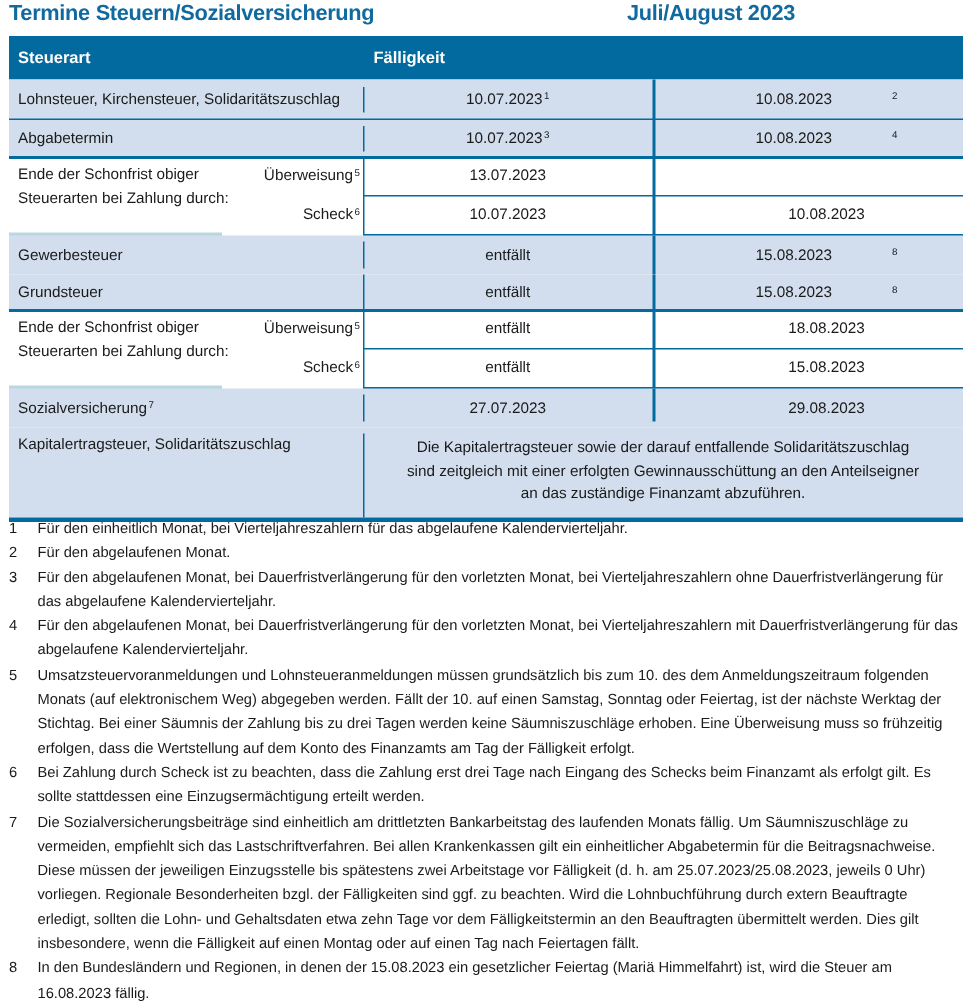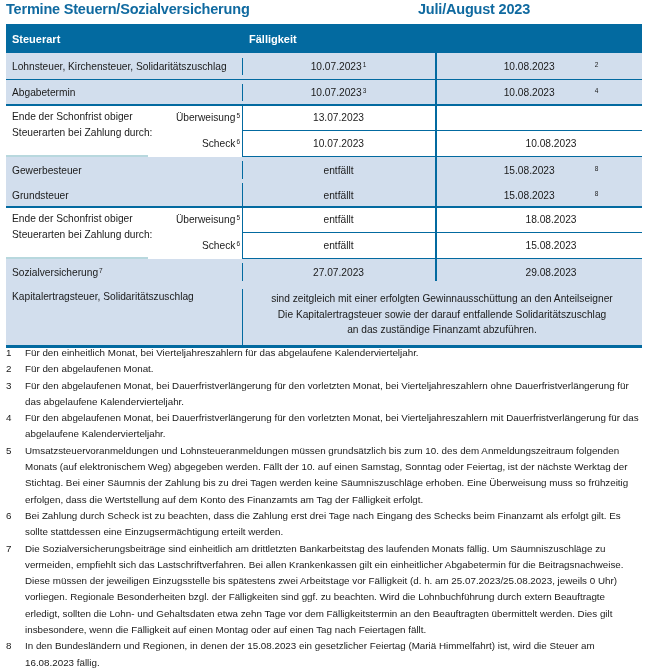--- a/index.html
+++ b/index.html
@@ -194,22 +194,22 @@
     <div class="cell c-d2">
         <span>29.08.2023</span>
       </div>
     <div class="vline" style="left:236px; top:4px; height:18px;"></div>
     <div class="vline thick" style="left:429px; top:0; height:22px;"></div>
   </div>
 
   <div class="row shade" style="height:60px;">
     <div class="group-label" style="top:4px;">Kapitalertragsteuer, Solidaritätszuschlag</div>
     <div class="kap-text">
+      <div>Die Kapitalertragsteuer sowie der darauf entfallende Solidaritätszuschlag</div>
       <div>sind zeitgleich mit einer erfolgten Gewinnausschüttung an den Anteilseigner</div>
-      <div>Die Kapitalertragsteuer sowie der darauf entfallende Solidaritätszuschlag</div>
       <div>an das zuständige Finanzamt abzuführen.</div>
     </div>
     <div class="vline" style="left:236px; top:4px; height:56px;"></div>
   </div>
   <div style="position:relative;height:0;">
       <div class="hline" style="top:0; height:3px;"></div>
     </div>
 </div>
 
 <div class="notes">

